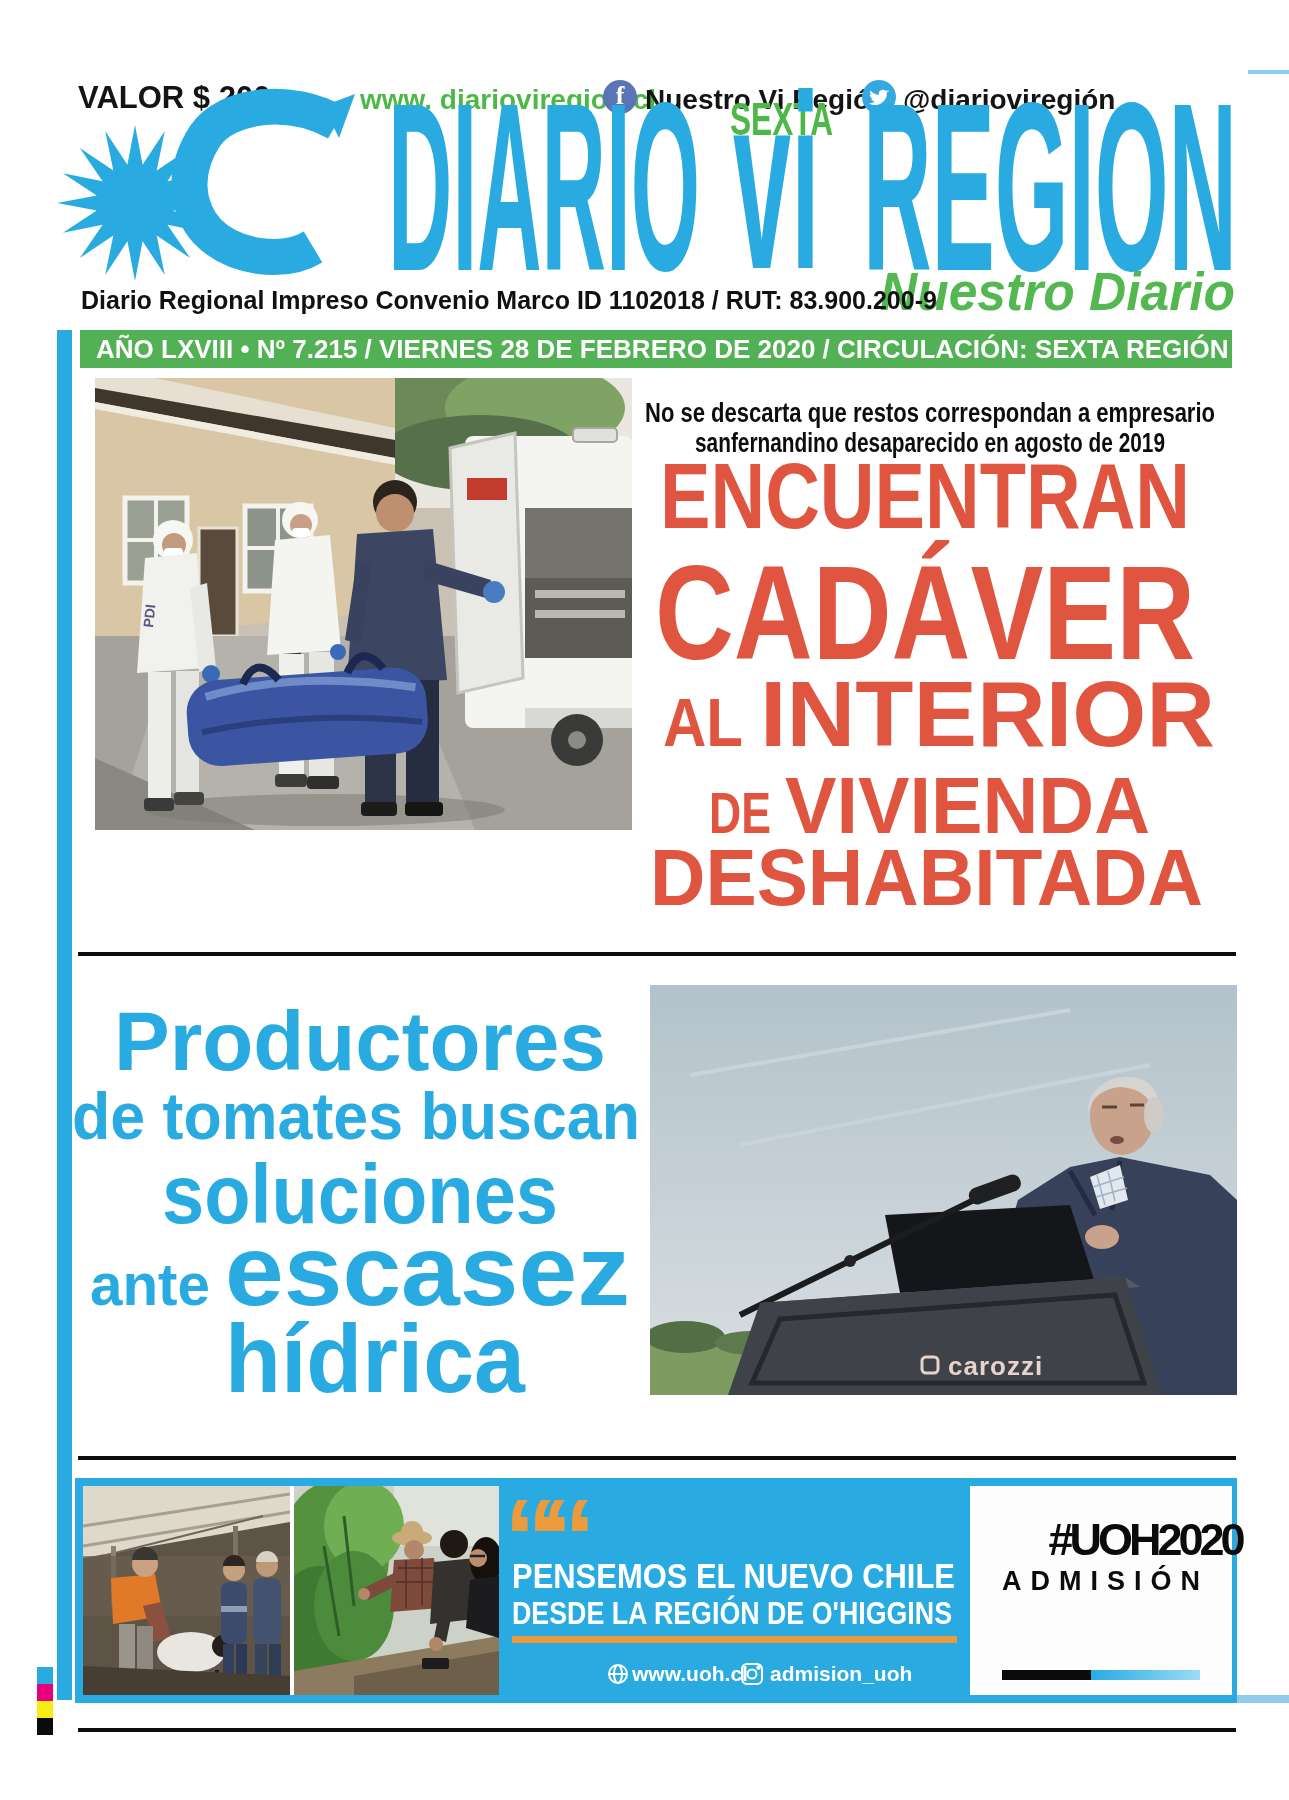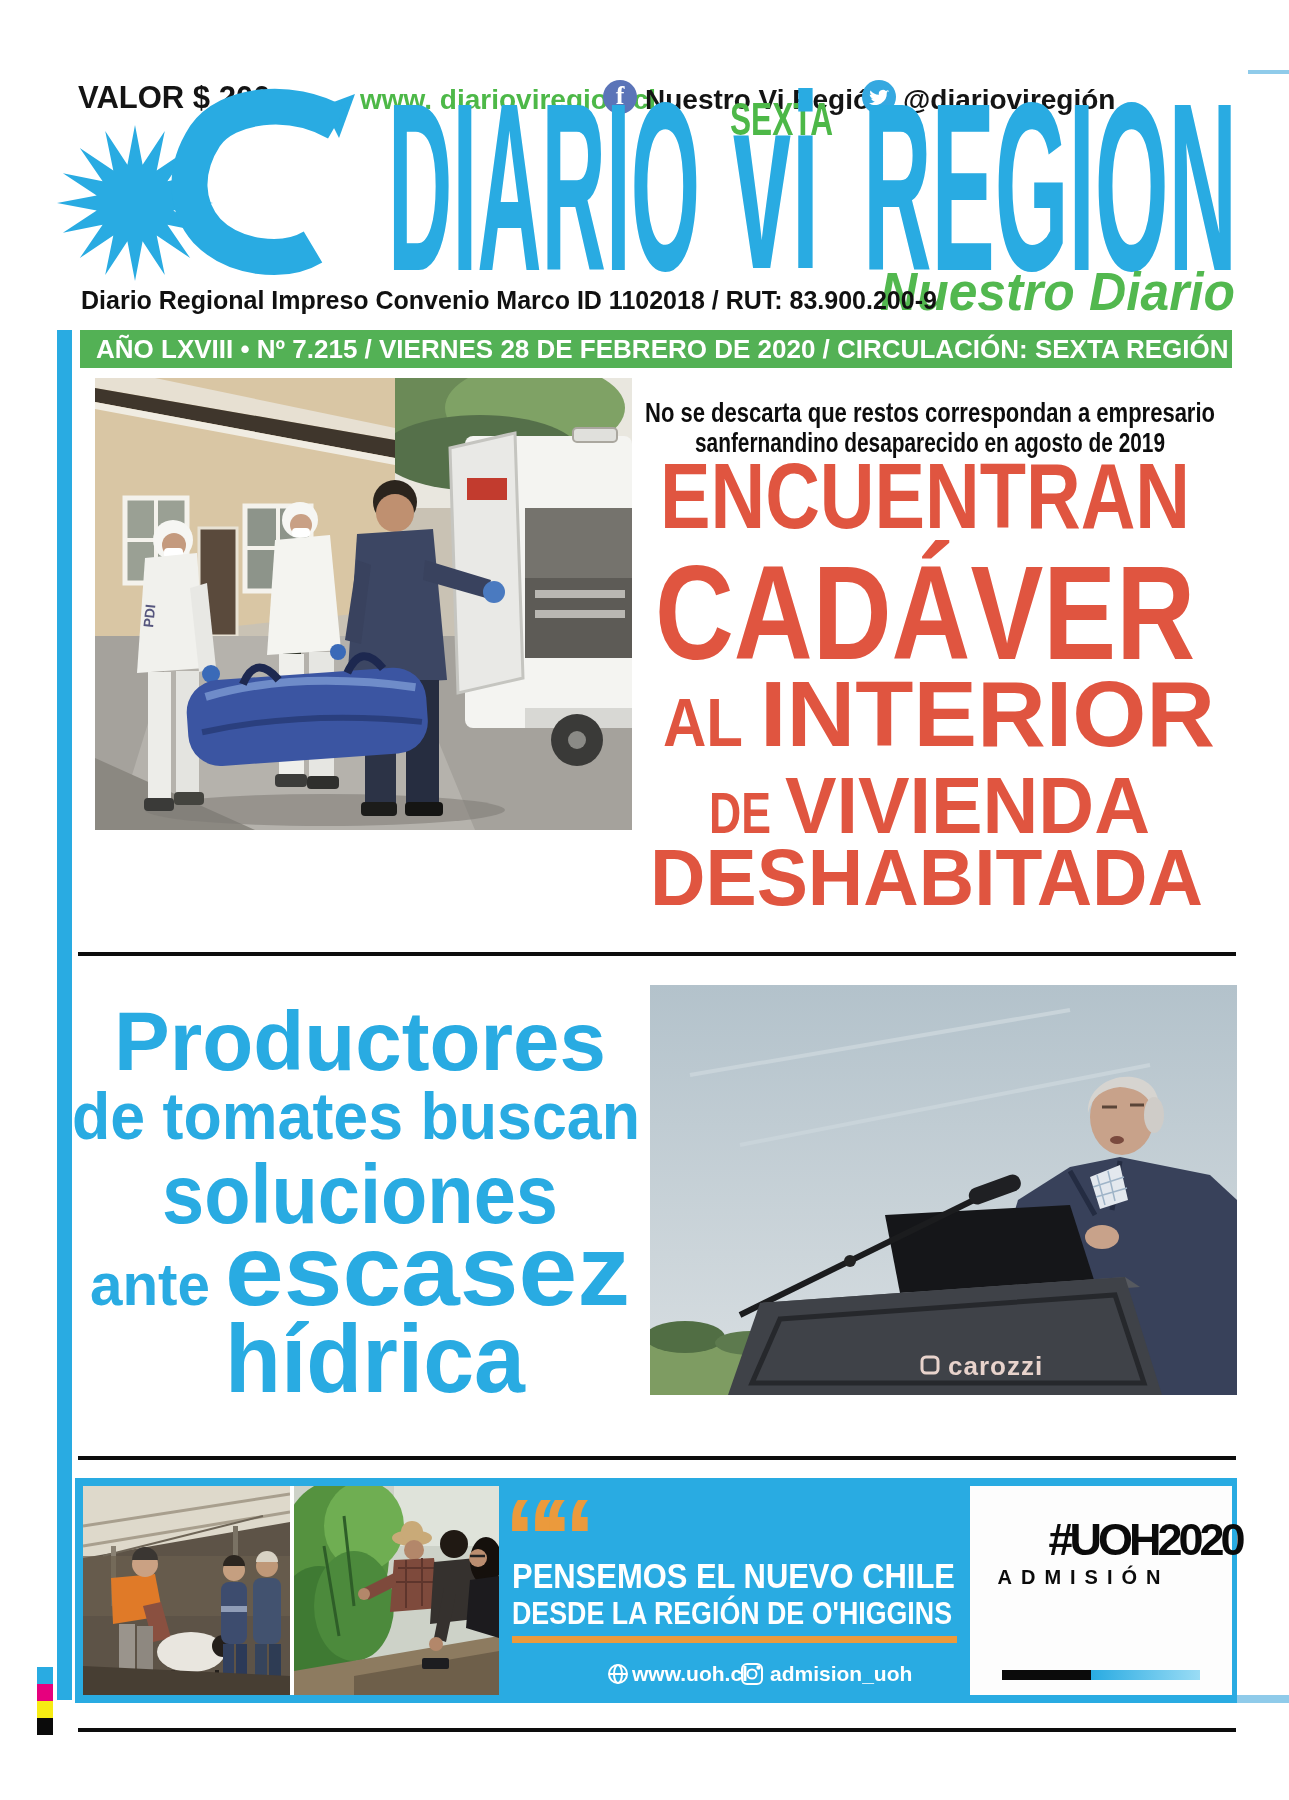--- a/index.html
+++ b/index.html
@@ -30,22 +30,22 @@
   #story2-photo{left:650px;top:985px;}
   #sep2{left:78px;top:1456px;width:1158px;height:4px;background:#0d0d0d;}
   
   #ad{left:75px;top:1478px;width:1162px;height:225px;background:#29ABE2;}
   #ad-photo-1{position:absolute;left:8px;top:8px;border-right:4px solid #fff;}
   #ad-photo-2{position:absolute;left:219px;top:8px;}
   #ad-quote-svg{position:absolute;left:415px;top:10px;}
   #ad-panel{position:absolute;left:895px;top:8px;width:262px;height:209px;background:#fdfdfd;}
   #campaign{position:absolute;left:0;top:28px;width:262px;text-align:center;font-size:45px;
             font-weight:bold;color:#0b0b0b;letter-spacing:-4px;margin-left:44px;}
-  #admission{position:absolute;left:0;top:80px;width:218px;text-align:center;font-size:20px;
-             font-weight:bold;color:#0b0b0b;letter-spacing:9px;text-indent:9px;}
+  #admission{position:absolute;left:0;top:80px;width:218px;text-align:center;font-size:27px;
+             font-weight:bold;color:#0b0b0b;letter-spacing:9px;text-indent:9px;padding-left:22px;}
   #uoh-row{position:absolute;left:30px;top:118px;display:flex;align-items:center;}
   #uoh-letters{font-size:54px;font-weight:bold;letter-spacing:-5px;line-height:54px;}
   #uoh-letters .c{color:#29ABE2;} #uoh-letters .k{color:#0b0b0b;}
   #uoh-name{margin-left:10px;font-size:14px;font-weight:bold;color:#0b0b0b;line-height:16px;}
   #uoh-bar{position:absolute;left:32px;top:184px;width:198px;height:10px;
            background:linear-gradient(to right,#0b0b0b 0 45%,#29ABE2 45%,#9ADCF5 100%);}
   
   .regmark{left:37px;width:16px;height:17px;}
   #mark-c{top:1667px;background:#29ABE2;}
   #mark-m{top:1684px;background:#E6007E;}

